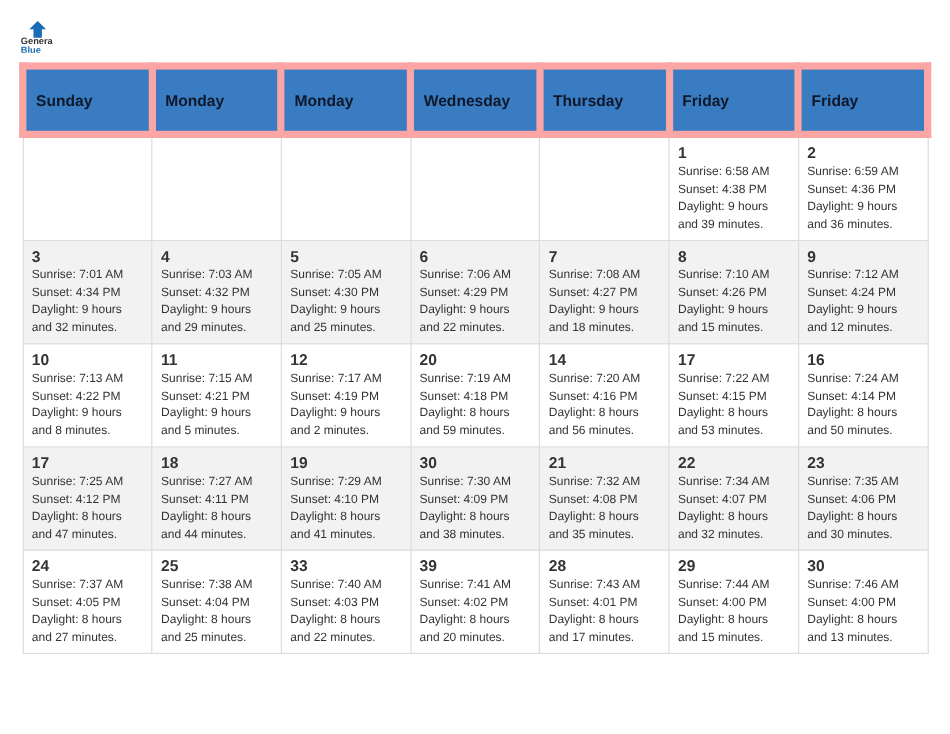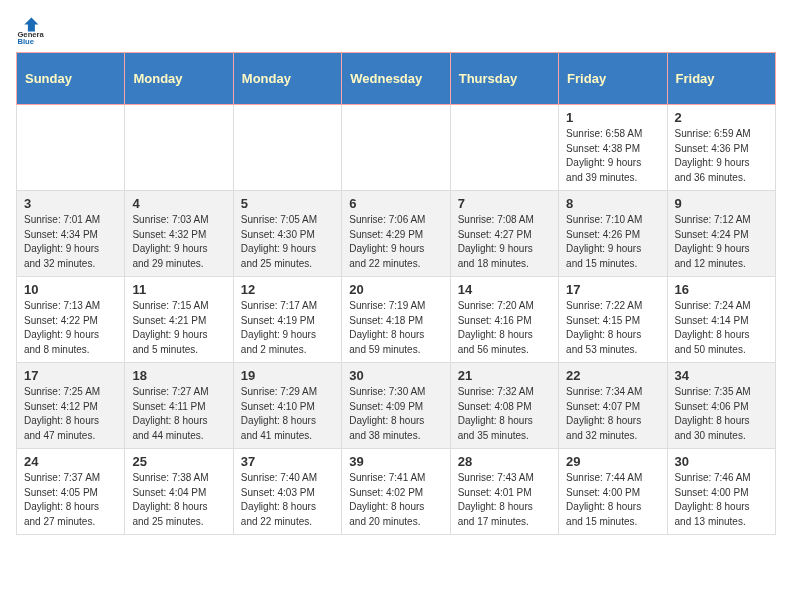--- a/index.html
+++ b/index.html
@@ -37,26 +37,26 @@
       font-size: 15px;
       color: #555;
     }
     .calendar-table {
       width: 100%;
       border-collapse: collapse;
       table-layout: fixed;
     }
     .calendar-table th {
       background-color: #3a7cc1;
-      color: #fef9c3;
+      color: #0f172a;
       text-align: left;
       padding: 18px 8px;
       font-size: 13px;
       font-weight: bold;
-      border: 1px solid #fca5a5;
+      border: 6px solid #fca5a5;
     }
     .calendar-table td {
       vertical-align: top;
       padding: 5px 7px;
       border: 1px solid #ddd;
       font-size: 10.5px;
       color: #333;
       background: #fff;
       height: 80px;
     }
@@ -202,35 +202,35 @@
         </td>
         <td>
           <span class="day-number">21</span>
           <div class="day-info">Sunrise: 7:32 AM<br>Sunset: 4:08 PM<br>Daylight: 8 hours and 35 minutes.</div>
         </td>
         <td>
           <span class="day-number">22</span>
           <div class="day-info">Sunrise: 7:34 AM<br>Sunset: 4:07 PM<br>Daylight: 8 hours and 32 minutes.</div>
         </td>
         <td>
-          <span class="day-number">34</span>
+          <span class="day-number">23</span>
           <div class="day-info">Sunrise: 7:35 AM<br>Sunset: 4:06 PM<br>Daylight: 8 hours and 30 minutes.</div>
         </td>
       </tr>
       <tr>
         <td>
           <span class="day-number">24</span>
           <div class="day-info">Sunrise: 7:37 AM<br>Sunset: 4:05 PM<br>Daylight: 8 hours and 27 minutes.</div>
         </td>
         <td>
           <span class="day-number">25</span>
           <div class="day-info">Sunrise: 7:38 AM<br>Sunset: 4:04 PM<br>Daylight: 8 hours and 25 minutes.</div>
         </td>
         <td>
-          <span class="day-number">37</span>
+          <span class="day-number">33</span>
           <div class="day-info">Sunrise: 7:40 AM<br>Sunset: 4:03 PM<br>Daylight: 8 hours and 22 minutes.</div>
         </td>
         <td>
           <span class="day-number">39</span>
           <div class="day-info">Sunrise: 7:41 AM<br>Sunset: 4:02 PM<br>Daylight: 8 hours and 20 minutes.</div>
         </td>
         <td>
           <span class="day-number">28</span>
           <div class="day-info">Sunrise: 7:43 AM<br>Sunset: 4:01 PM<br>Daylight: 8 hours and 17 minutes.</div>
         </td>

